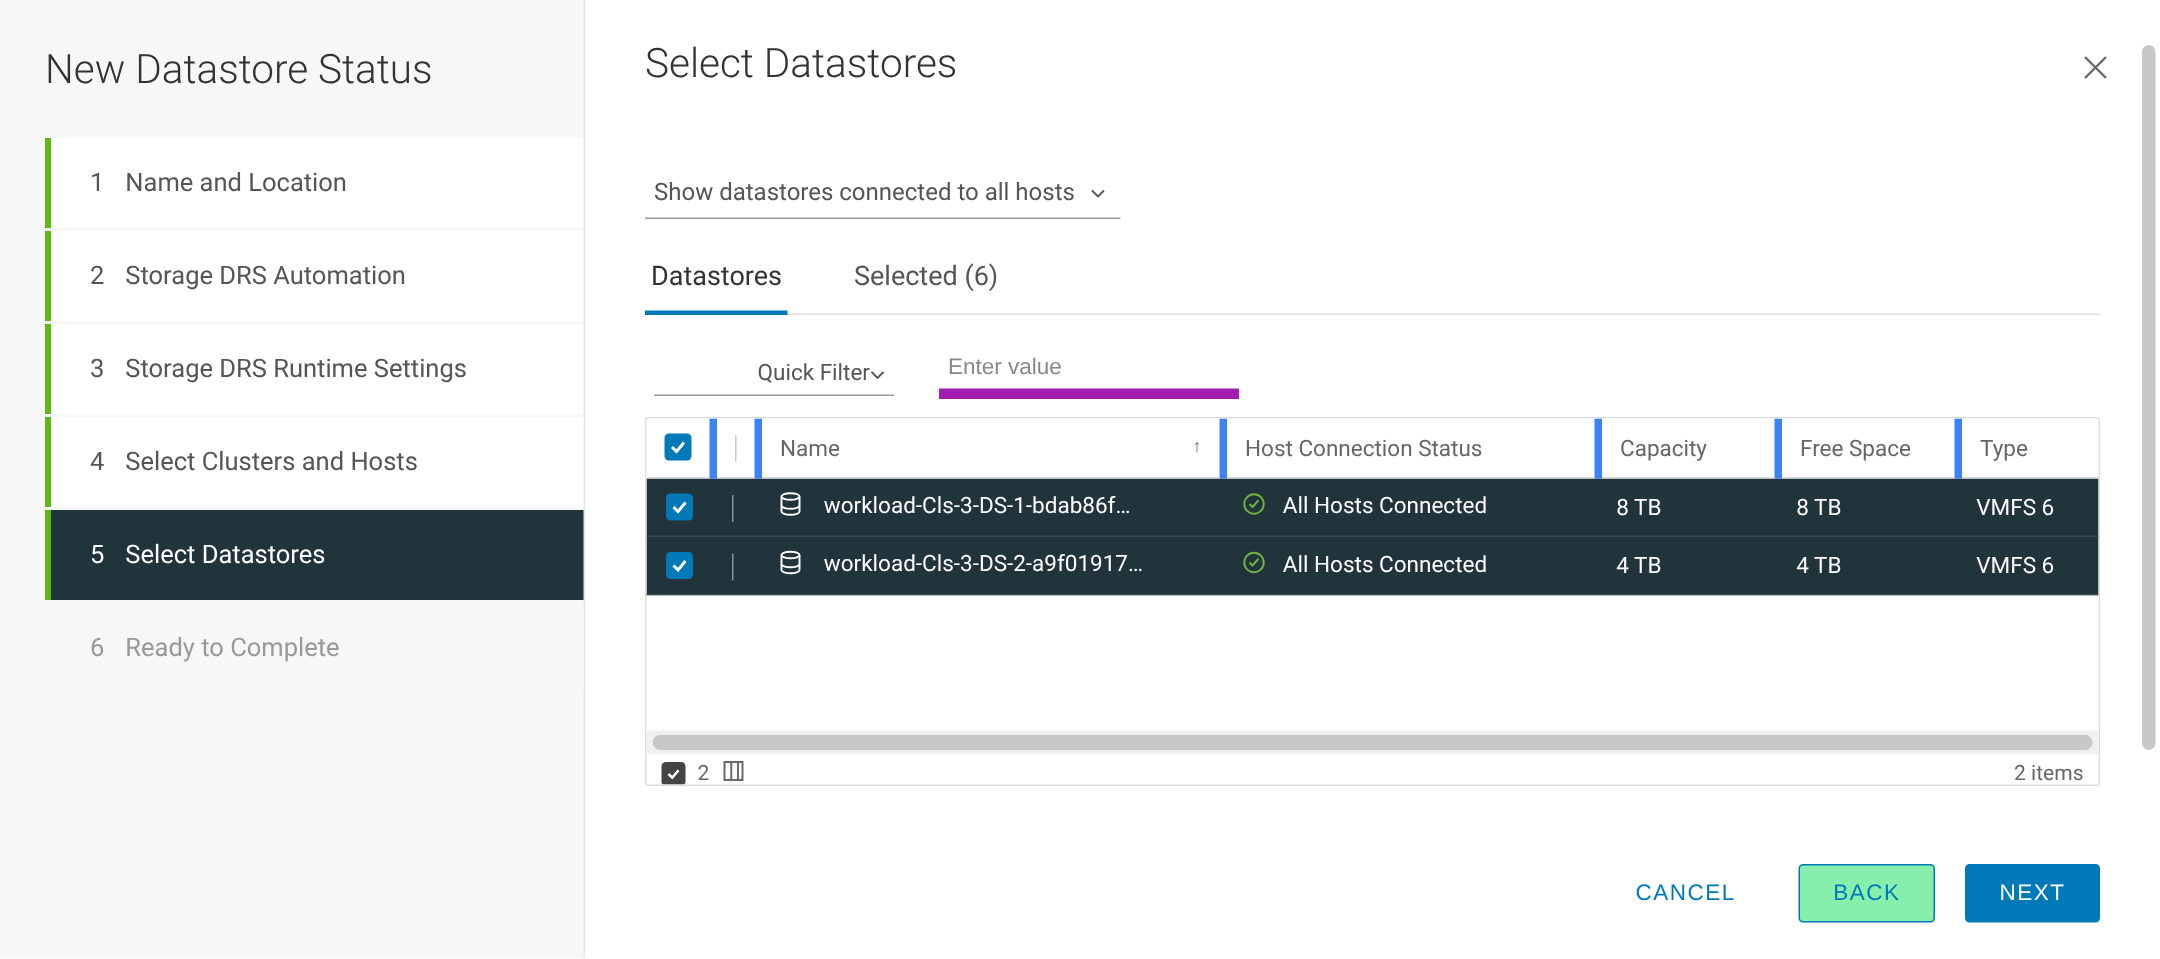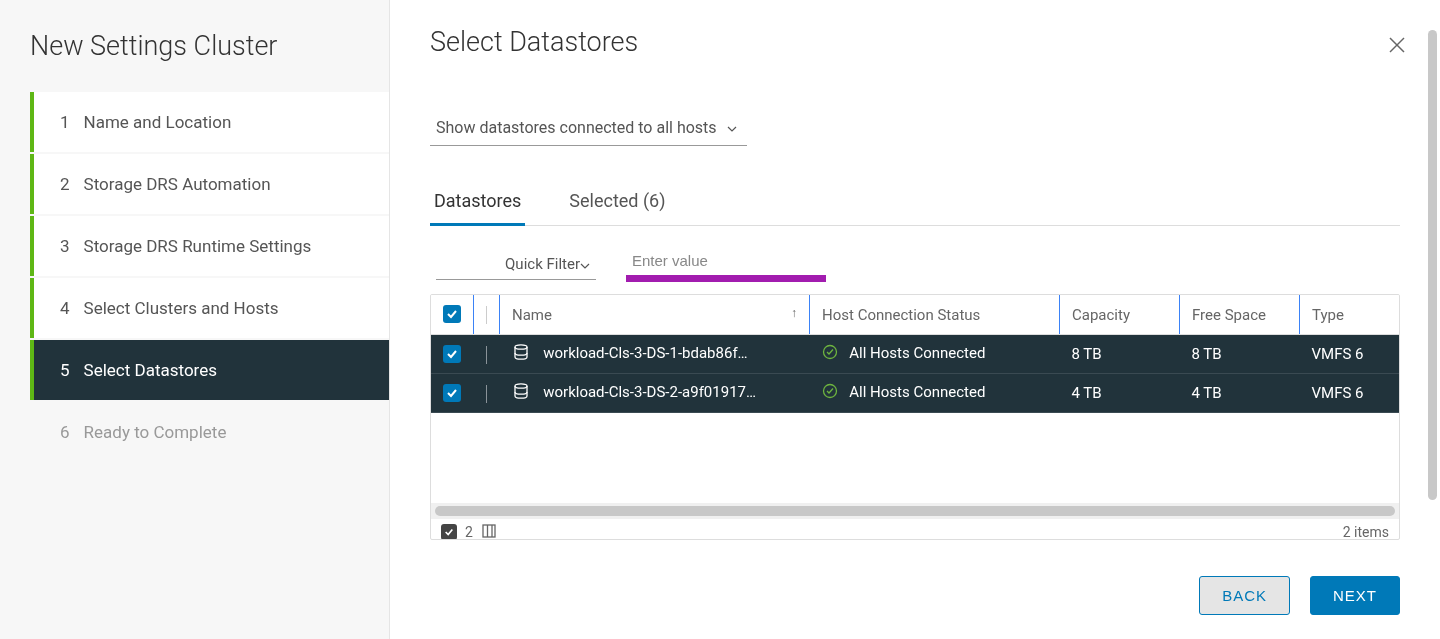--- a/index.html
+++ b/index.html
@@ -103,21 +103,21 @@
       border: none;
     }
     .filter-dropdown {
       display: inline-flex;
       align-items: center;
       border-bottom: 1px solid #999;
       padding: 4px 10px 8px 6px;
       font-size: 16px;
       color: #555;
       cursor: pointer;
-      margin-bottom: 36px;
+      margin-bottom: 20px;
     }
     .filter-dropdown .chev {
       margin-left: 10px;
       font-size: 12px;
     }
     
     .tabs {
       display: flex;
       border-bottom: 1px solid #ddd;
       margin-bottom: 22px;
@@ -176,21 +176,21 @@
       border-collapse: collapse;
       font-size: 15px;
     }
     thead th {
       text-align: left;
       font-weight: 400;
       color: #666;
       padding: 10px 12px;
       border-bottom: 1px solid #ddd;
       background: #fff;
-      border-right: 1px solid #3b82f6;
+      border-right: 5px solid #3b82f6;
     }
     thead th:last-child { border-right: none; }
     thead th.sortable { cursor: pointer; }
     thead th .sort-arrow { float: right; color: #666; font-size: 12px;}
     tbody tr {
       background: #21333b;
       color: #fff;
       border-bottom: 1px solid #3a4a52;
     }
     tbody td {
@@ -284,21 +284,21 @@
       cursor:pointer;
       border-radius:3px;
       font-weight:500;
     }
     .btn-cancel {
       background:none;
       border:none;
       color:#0079b8;
     }
     .btn-back {
-      background:#e5e5e5;
+      background:#86efac;
       border:1px solid #0079b8;
       color:#0079b8;
     }
     .btn-next {
       background:#0079b8;
       border:1px solid #0079b8;
       color:#fff;
     }
     
     .right-scroll {
@@ -310,21 +310,21 @@
       background:#c8c8c8;
       border-radius:5px;
     }
   </style>
 </head>
 <body>
 
 <div class="wizard">
 
   <aside class="sidebar">
-    <h1 class="sidebar-title">New Settings Cluster</h1>
+    <h1 class="sidebar-title">New Datastore Status</h1>
     <ul class="steps">
       <li class="step completed">
         <span class="step-num">1</span>
         <span class="step-label">Name and Location</span>
       </li>
       <li class="step completed">
         <span class="step-num">2</span>
         <span class="step-label">Storage DRS Automation</span>
       </li>
       <li class="step completed">
@@ -502,19 +502,20 @@
                 <line x1="6.5" y1="2" x2="6.5" y2="14"></line>
                 <line x1="11" y1="2" x2="11" y2="14"></line>
               </svg>
           </span>
         </div>
         <div>2 items</div>
       </div>
     </div>
 
     <div class="footer">
+      <button class="btn btn-cancel">CANCEL</button>
       <button class="btn btn-back">BACK</button>
       <button class="btn btn-next">NEXT</button>
     </div>
 
     <div class="right-scroll"></div>
   </section>
 </div>
 
 </body></html>

